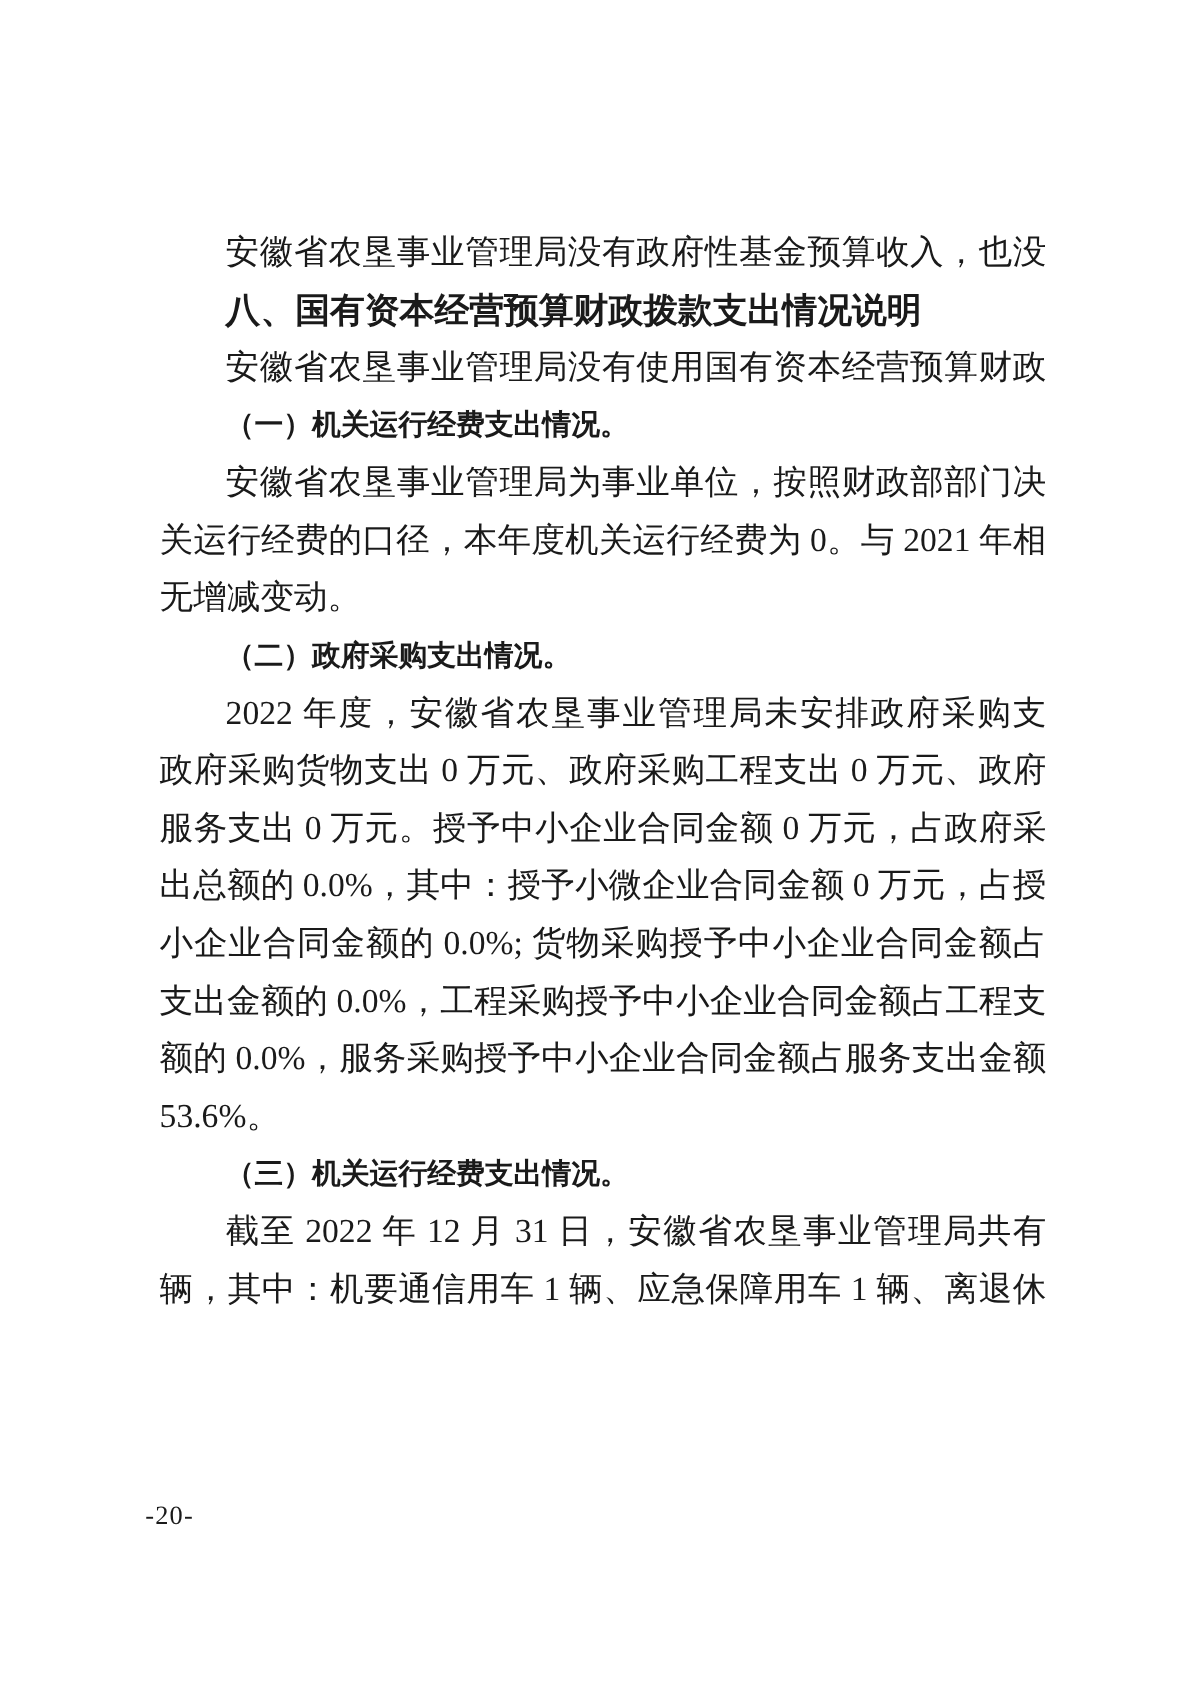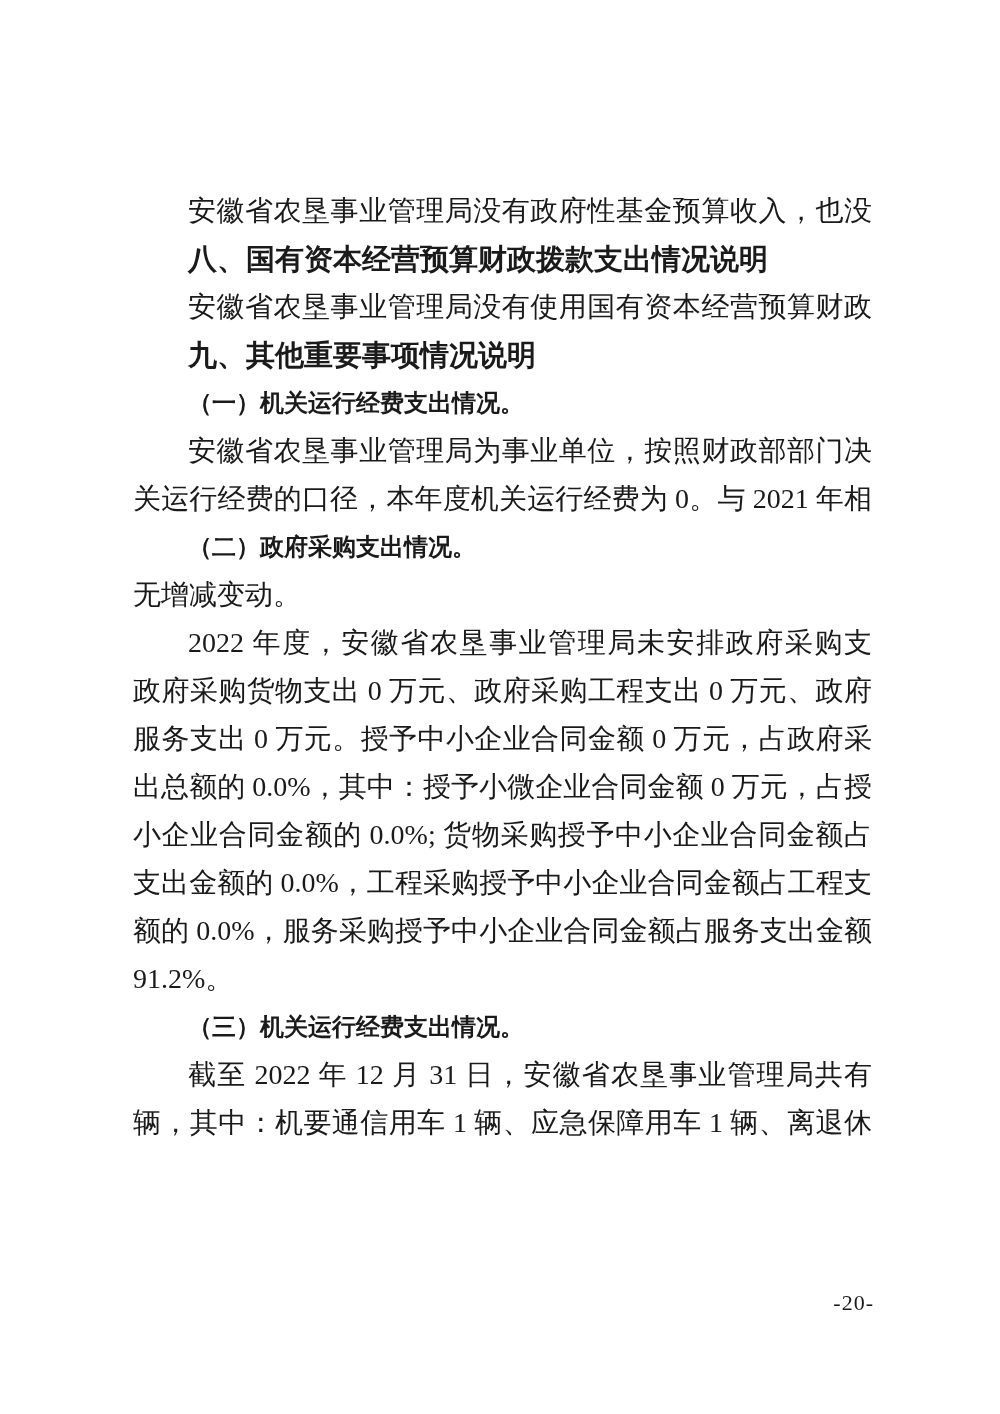--- a/index.html
+++ b/index.html
@@ -44,62 +44,60 @@
     font-size: 29px;
   }
   p.h2 {
     font-family: "Liberation Serif", "DejaVu Serif", serif;
     font-weight: bold;
     font-size: 24px;
   }
   .page-number {
     position: absolute;
     top: 1247px;
-    left: 135px;
+    left: 121px;
     width: 739px;
     height: 32px;
     line-height: 32px;
-    text-align: right;
+    text-align: left;
     font-size: 22px;
     letter-spacing: 1px;
     font-family: "Liberation Serif", "DejaVu Serif", serif;
     color: #1a1a1a;
-    margin-top: 40px;
   }
 </style>
 </head>
 <body>
 
 <div class="page">
   <div class="text-block">
 
     <p class="line indent fill">安徽省农垦事业管理局没有政府性基金预算收入，也没有使</p>
 
     <p class="line h1 indent">八、国有资本经营预算财政拨款支出情况说明</p>
 
     <p class="line indent fill">安徽省农垦事业管理局没有使用国有资本经营预算财政拨</p>
 
-    <p class="line h1 indent">九、其他重要事项情况说明</p>
 
     <p class="line h2 indent">（一）机关运行经费支出情况。</p>
 
     <p class="line indent fill">安徽省农垦事业管理局为事业单位，按照财政部部门决算机</p>
     <p class="line fill">关运行经费的口径，本年度机关运行经费为 0。与 2021 年相比，</p>
+    <p class="line">无增减变动。</p>
+
     <p class="line h2 indent">（二）政府采购支出情况。</p>
-
-    <p class="line">无增减变动。</p>
 
     <p class="line indent fill">2022 年度，安徽省农垦事业管理局未安排政府采购支出，故</p>
     <p class="line fill">政府采购货物支出 0 万元、政府采购工程支出 0 万元、政府采购</p>
     <p class="line fill">服务支出 0 万元。授予中小企业合同金额 0 万元，占政府采购支</p>
     <p class="line fill">出总额的 0.0%，其中：授予小微企业合同金额 0 万元，占授予中</p>
     <p class="line fill">小企业合同金额的 0.0%; 货物采购授予中小企业合同金额占货物</p>
     <p class="line fill">支出金额的 0.0%，工程采购授予中小企业合同金额占工程支出金</p>
     <p class="line fill">额的 0.0%，服务采购授予中小企业合同金额占服务支出金额的</p>
-    <p class="line">91.2%。</p>
+    <p class="line">53.6%。</p>
 
     <p class="line h2 indent">（三）机关运行经费支出情况。</p>
 
     <p class="line indent fill">截至 2022 年 12 月 31 日，安徽省农垦事业管理局共有车辆 3</p>
     <p class="line fill">辆，其中：机要通信用车 1 辆、应急保障用车 1 辆、离退休干部</p>
 
   </div>
 
   <div class="page-number">-20-</div>
 </div>

